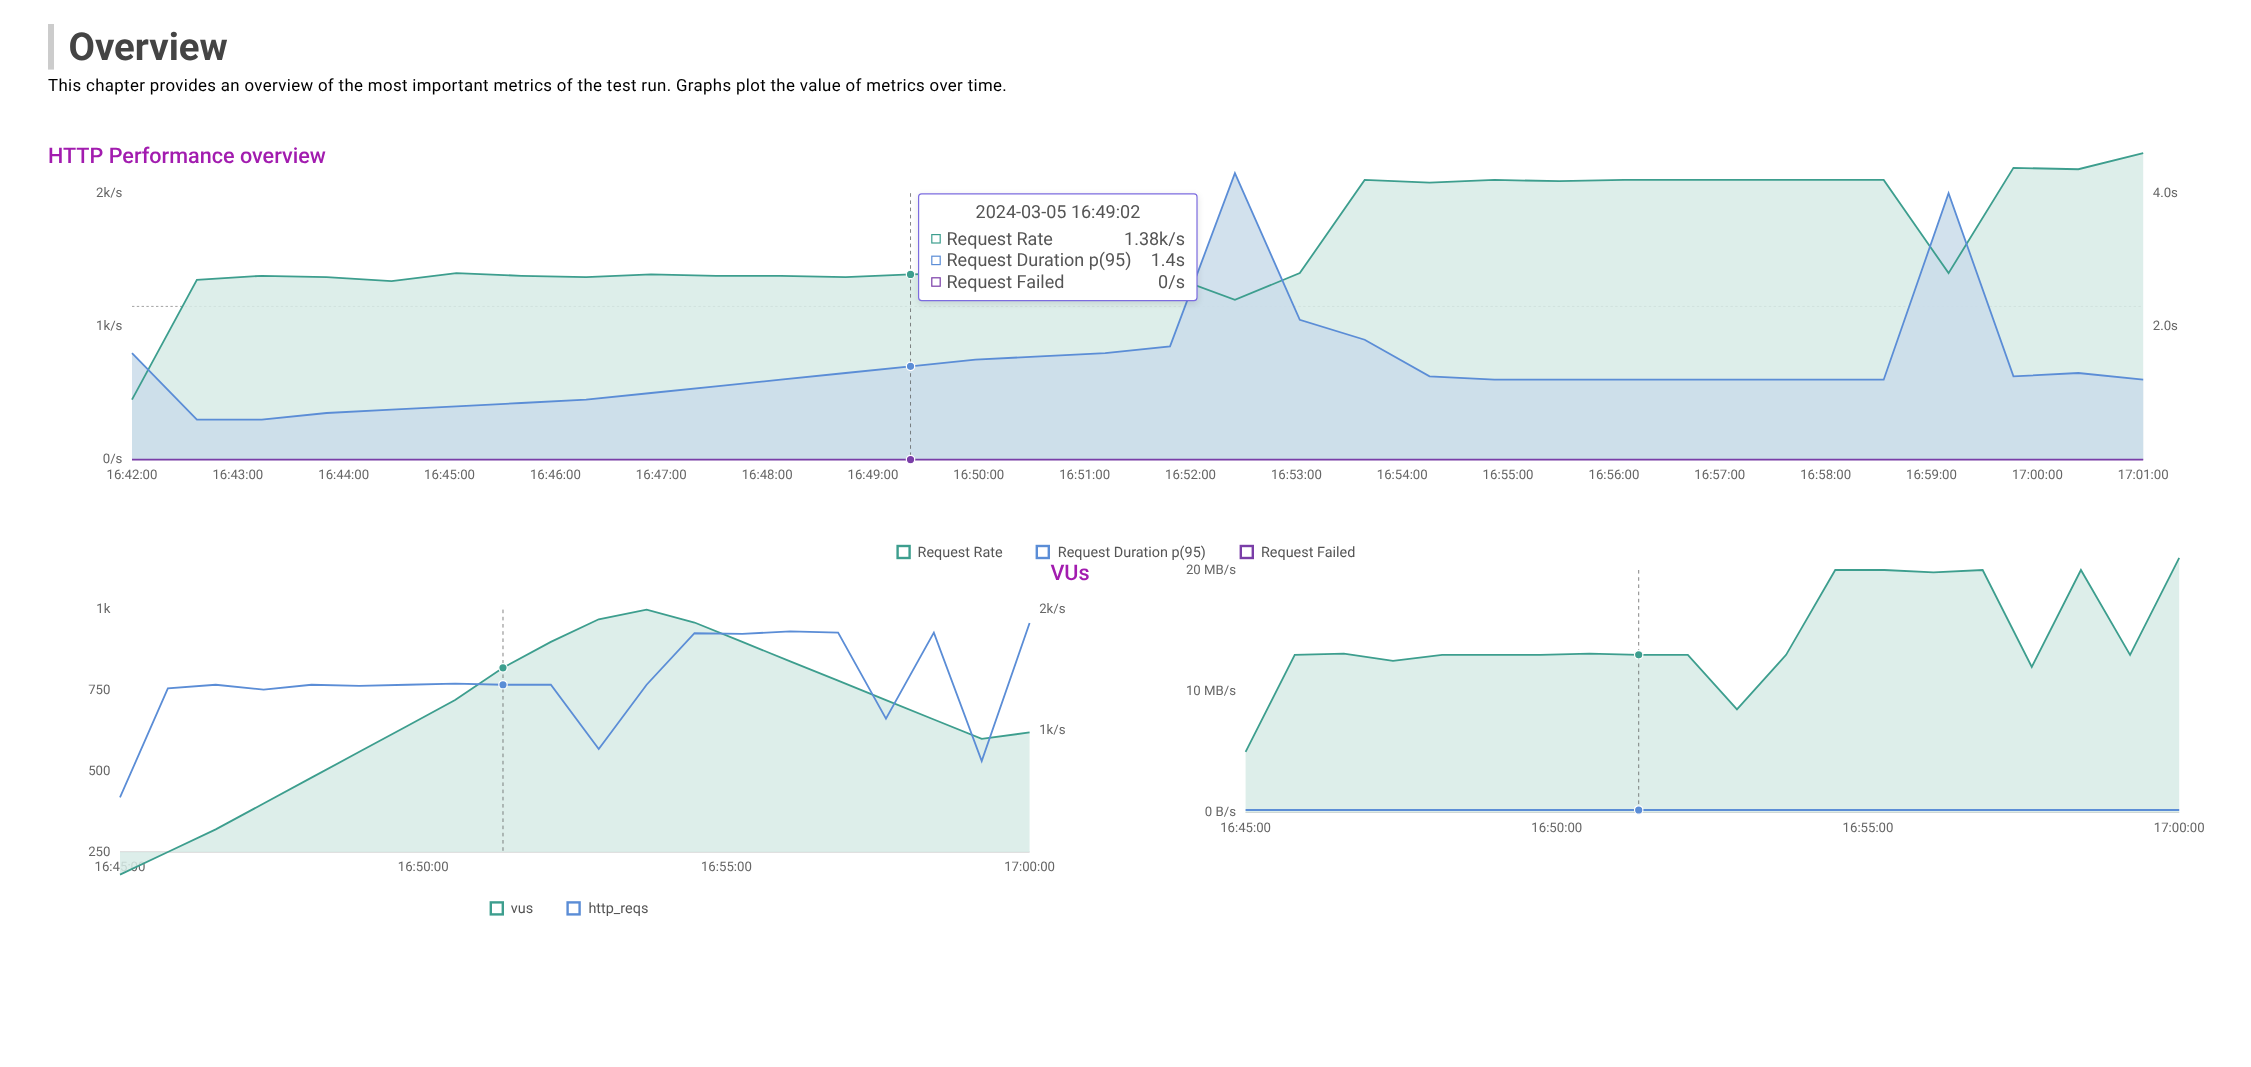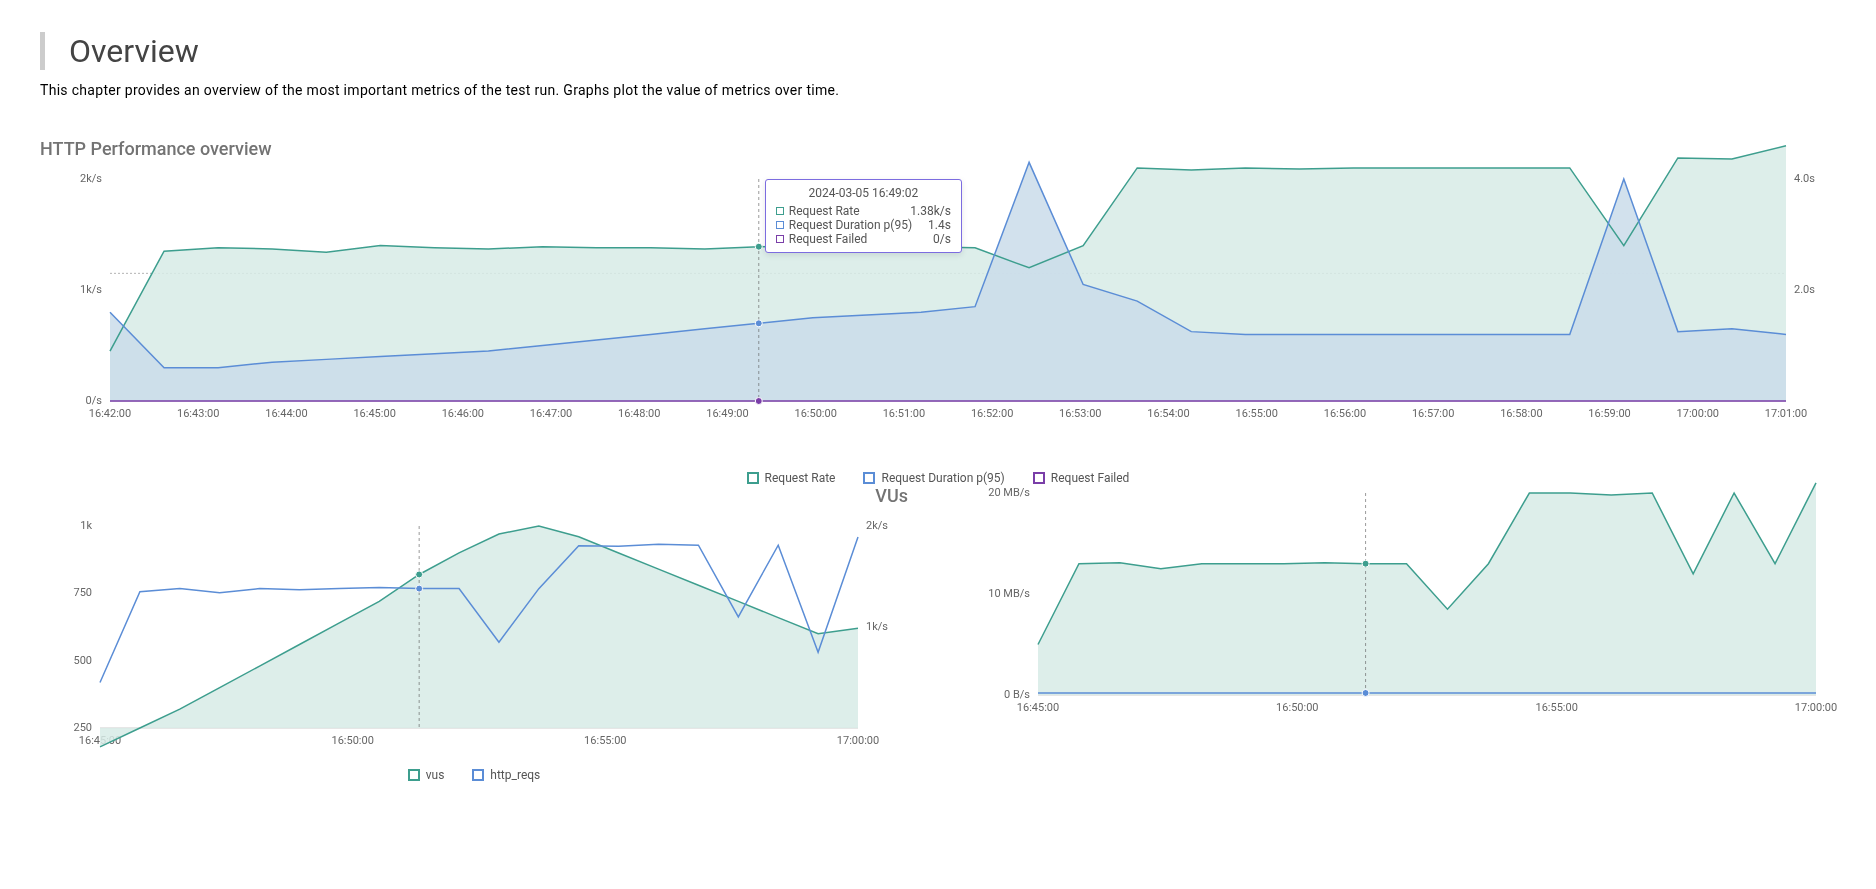--- a/index.html
+++ b/index.html
@@ -9,34 +9,34 @@
     font-family: -apple-system, BlinkMacSystemFont, "Segoe UI", Roboto, sans-serif;
     background: #fff;
     color: #333;
   }
   .title-bar {
     border-left: 5px solid #ccc;
     padding-left: 12px;
     margin-bottom: 6px;
   }
   h1 {
-    margin: 12px;
+    margin: 0;
     font-size: 32px;
-    font-weight: 400;
+    font-weight: 700;
     color: #444;
   }
   .subtitle {
     margin: 6px 0 40px 0;
     font-size: 14px;
     color: #000000;
     letter-spacing: 0.3px;
   }
   .section-title {
     font-size: 18px;
-    color: #737373;
+    color: #a21caf;
     margin: 0 0 12px 0;
     font-weight: 500;
   }
   .chart-full {
     width: 100%;
     height: 260px;
     margin-bottom: 40px;
   }
   .charts-row {
     display: flex;
@@ -63,21 +63,21 @@
     width: 12px; height: 12px;
     border: 2px solid;
     background: #fff;
     display: inline-block;
   }
   .tooltip {
     position: absolute;
     background: #fff;
     border: 1px solid #7c6ce0;
     border-radius: 3px;
-    font-size: 12px;
+    font-size: 15px;
     color: #555;
     box-shadow: 0 2px 6px rgba(0,0,0,0.1);
     padding: 6px 10px;
     min-width: 170px;
   }
   .tooltip-title { text-align: center; margin-bottom: 4px; }
   .tooltip-row { display: flex; justify-content: space-between; gap: 16px; align-items: center; }
   .tooltip-row .tl { display: flex; align-items: center; gap: 5px; }
   .tooltip-sw { width:8px; height:8px; border:1.5px solid; background:#fff; }
   .chart-wrap { position: relative; }

